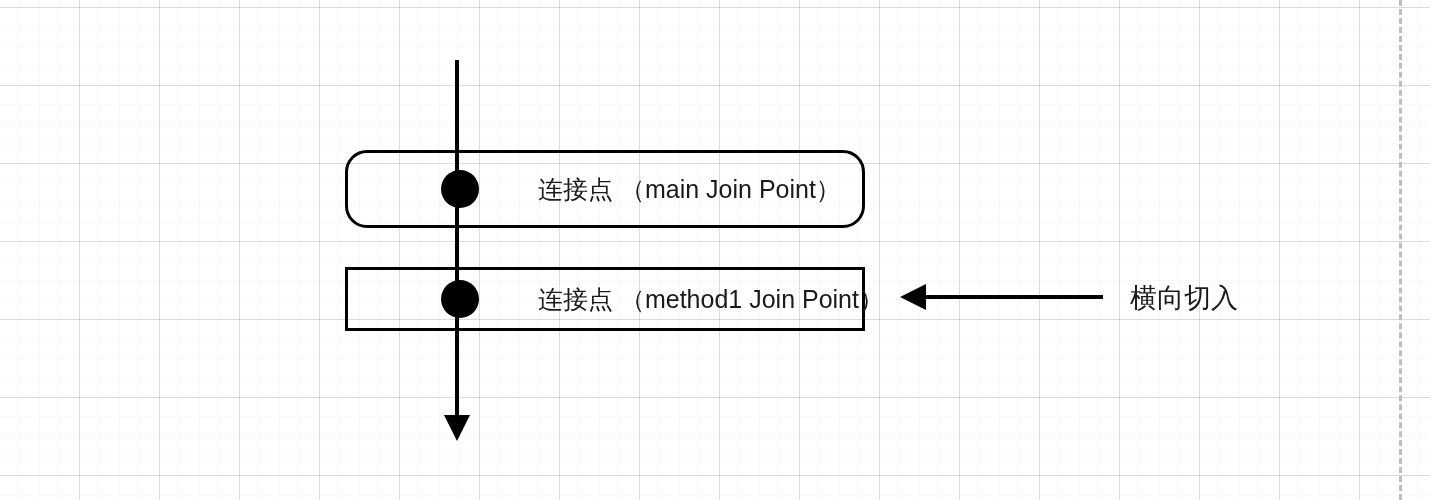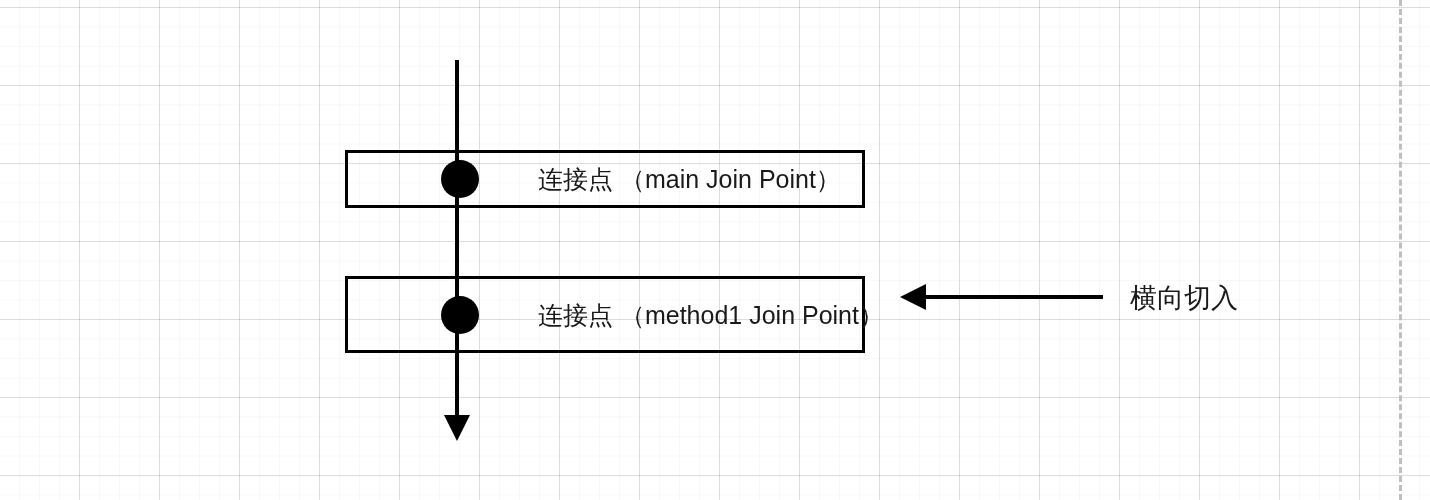--- a/index.html
+++ b/index.html
@@ -69,22 +69,22 @@
 
   
   .jp-box {
     position: absolute;
     left: 345px;
     width: 520px;
     border: 3px solid #000000;
     background: transparent;
     box-sizing: border-box;
   }
-  #jp-box-main   { top: 150px; height: 58px; }
-  #jp-box-method { top: 276px; height: 77px; }
+  #jp-box-main   { top: 150px; height: 78px; border-radius: 22px; }
+  #jp-box-method { top: 267px; height: 64px; }
 
   .jp-dot {
     position: absolute;
     left: 93px;   
     top: 50%;
     transform: translateY(-50%);
     width: 38px;
     height: 38px;
     border-radius: 50%;
     background: #000000;

